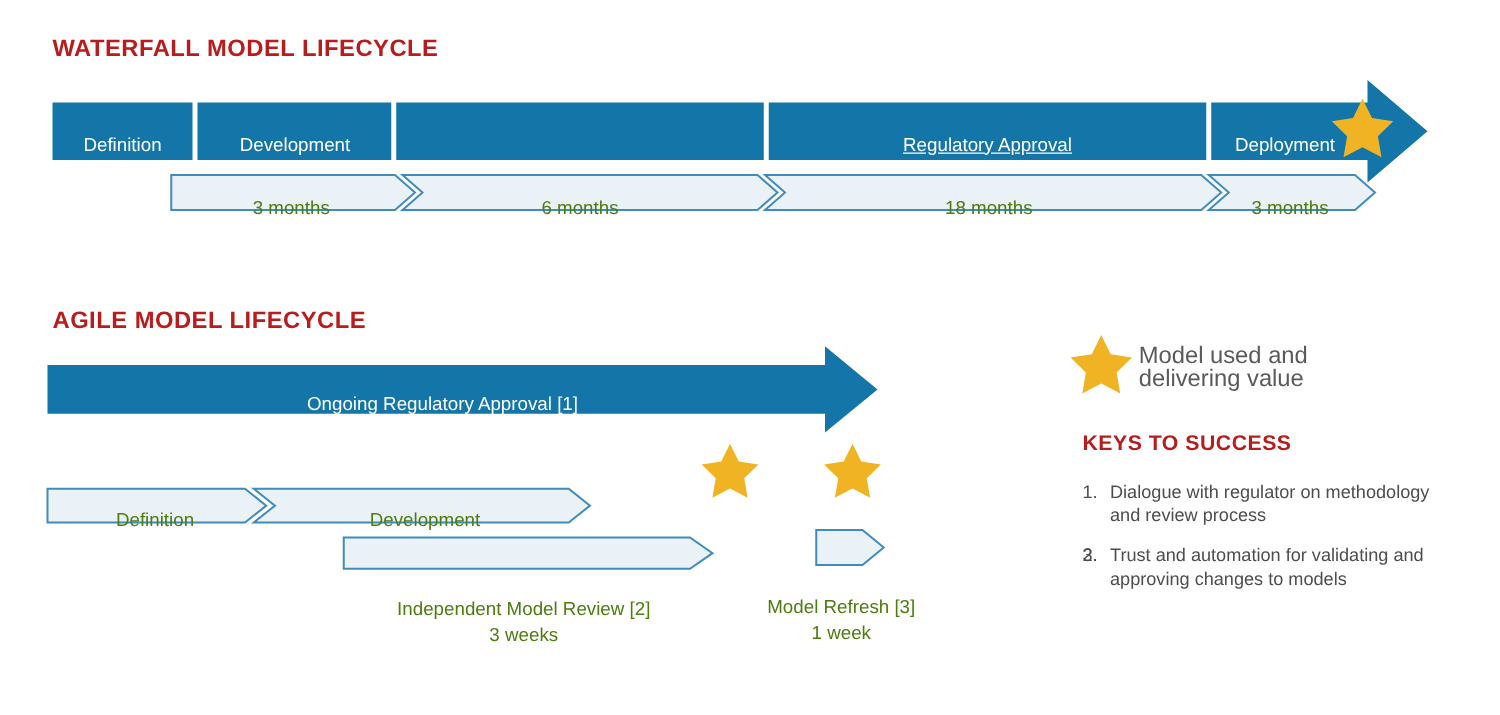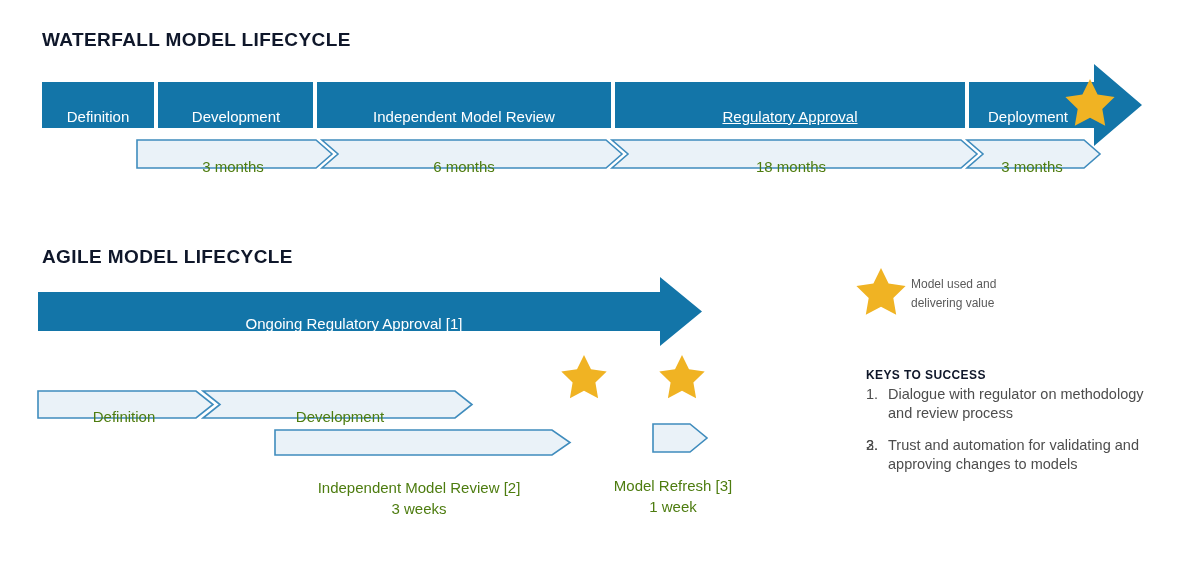--- a/index.html
+++ b/index.html
@@ -4,38 +4,38 @@
 <style>
   html,body{margin:0;padding:0;}
   body{
     width:1200px;height:572px;background:#ffffff;
     font-family:"Liberation Sans", sans-serif;
     color:#333333;overflow:hidden;position:relative;
   }
   .canvas{position:absolute;left:0;top:0;width:1200px;height:572px;}
   .sectitle{
     position:absolute;font-weight:bold;letter-spacing:.4px;
-    color:#0f172a;font-size:19px;
+    color:#b91c1c;font-size:19px;
   }
   #waterfall-title{left:42px;top:29px;}
   #agile-title{left:42px;top:246px;}
-  #keys-title{left:866px;top:368px;font-size:12px;text-align:center;}
+  #keys-title{left:866px;top:345px;font-size:17px;text-align:center;}
 
   svg.layer{position:absolute;left:0;top:0;width:1200px;height:572px;overflow:visible;}
 
   .lbl{
     position:absolute;font-size:15px;white-space:nowrap;
   }
   .lbl-onblue{color:#ffffff;}
   .lbl-onlight{color:#4d7c0f;}
   .lbl-center{transform:translateX(-50%);text-align:center;margin-top:12px;}
 
   .legend-text{
     position:absolute;left:911px;top:275px;width:220px;
-    font-size:12px;line-height:19px;color:#5a5a5a;
+    font-size:19px;line-height:19px;color:#5a5a5a;
   }
   .keys-list{
     position:absolute;left:866px;top:385px;width:300px;
     margin:0;padding:0;list-style:none;
     font-size:14.5px;line-height:19px;color:#4d4d4d;
   }
   .keys-list li{
     position:relative;padding-left:22px;margin-bottom:13px;
   }
   .keys-list li .num{
@@ -97,21 +97,20 @@
     <path d="M653,424 L690,424 L707,438 L690,452 L653,452 Z" fill="#eaf2f8" stroke="#3f8cbd" stroke-width="1.6"></path>
 
     <path fill="#f0b323" d="M881 268
              L888.6 283.4 L905.6 285.9 L893.3 297.9 L896.2 314.8
              L881 306.8 L865.8 314.8 L868.7 297.9 L856.4 285.9
              L873.4 283.4 Z"></path>
   </svg>
 
   <div class="lbl lbl-onblue lbl-center" style="left:98px;top:96px;">Definition</div>
   <div class="lbl lbl-onblue lbl-center" style="left:236px;top:96px;">Development</div>
-  <div class="lbl lbl-onblue lbl-center" style="left:464px;top:96px;">Independent Model Review</div>
   <div class="lbl lbl-onblue lbl-center" style="left:790px;top:96px;text-decoration:underline;">Regulatory Approval</div>
   <div class="lbl lbl-onblue lbl-center" style="left:1028px;top:96px;">Deployment</div>
 
   <div class="lbl lbl-onlight lbl-center" style="left:233px;top:146px;">3 months</div>
   <div class="lbl lbl-onlight lbl-center" style="left:464px;top:146px;">6 months</div>
   <div class="lbl lbl-onlight lbl-center" style="left:791px;top:146px;text-align:right;">18 months</div>
   <div class="lbl lbl-onlight lbl-center" style="left:1032px;top:146px;">3 months</div>
 
   <div class="lbl lbl-onblue lbl-center" style="left:354px;top:303px;">Ongoing Regulatory Approval [1]</div>
 

